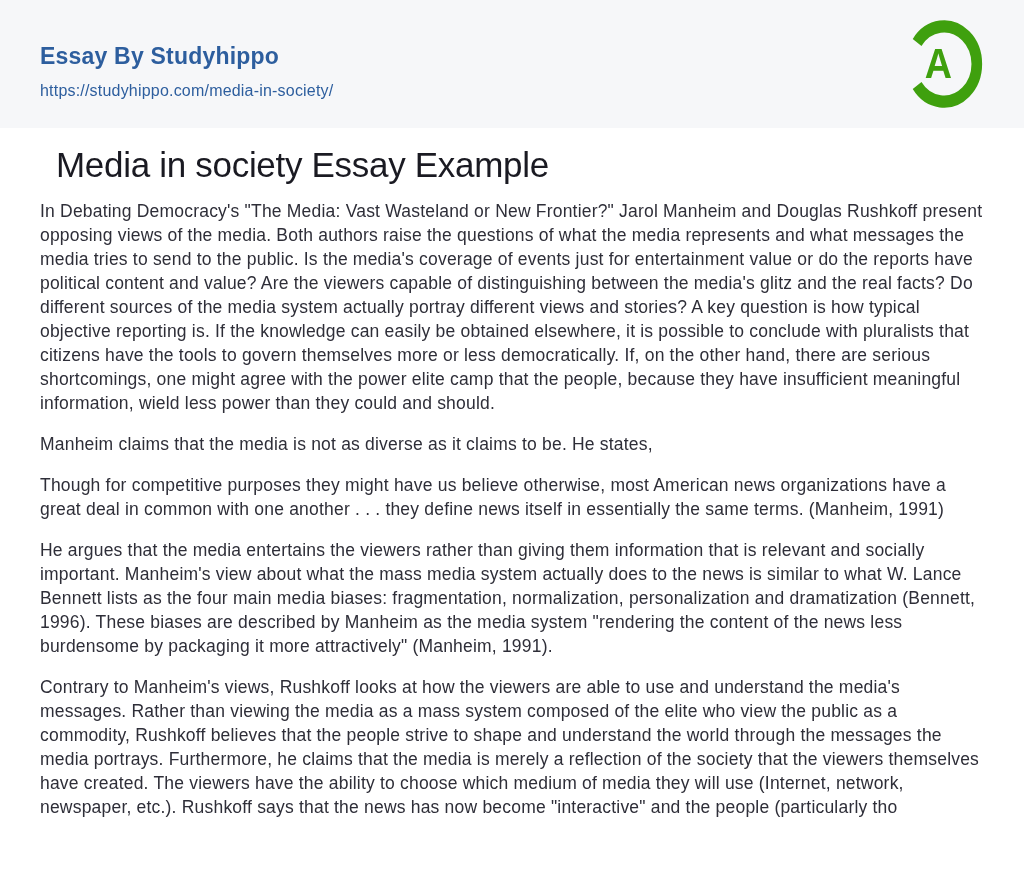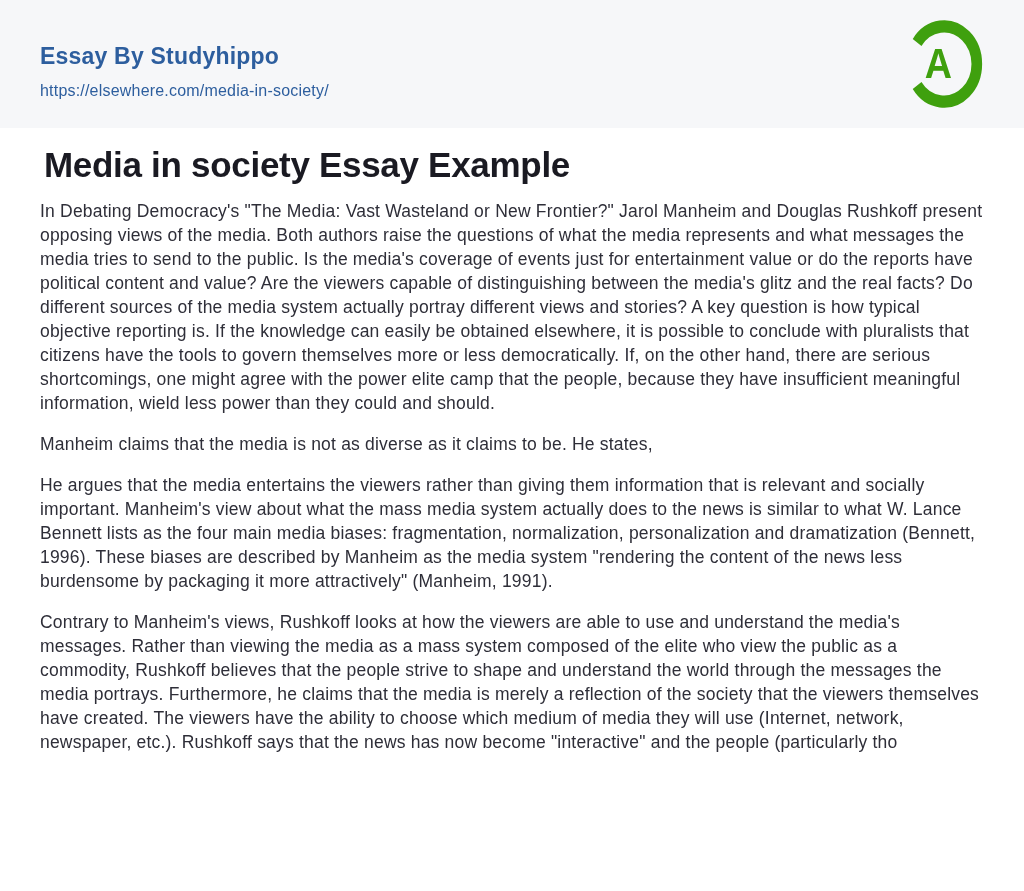--- a/index.html
+++ b/index.html
@@ -52,53 +52,54 @@
     top: 17px;
     right: 39px;
     width: 82px;
     height: 94px;
   }
   .logo svg { width: 100%; height: 100%; display: block; }
   .main-content {
     padding: 0 39px 0 40px;
   }
   .article-title {
-    margin: 16px 0 0 4px;
+    margin: 16px 0 0 16px;
     font-size: 35px;
     line-height: 42px;
-    font-weight: 700;
+    font-weight: 400;
     letter-spacing: -0.3px;
     color: var(--title_text);
   }
   .essay-body {
     margin-top: 13px;
   }
   .essay-body p {
     margin: 0 0 17px 0;
     font-size: 17.5px;
     line-height: 24px;
     letter-spacing: 0.2px;
     color: var(--body_text);
   }
 </style>
 </head>
 <body>
 
 <header class="page-header">
   <span class="site-label">Essay By Studyhippo</span>
-  <a class="essay-url">https://elsewhere.com/media-in-society/</a>
+  <a class="essay-url">https://studyhippo.com/media-in-society/</a>
   <div class="logo">
     <svg viewBox="0 0 100 100" preserveAspectRatio="none">
       <path d="M 17.2 27.1 A 40 40 0 1 1 17.2 72.9" fill="none" stroke="var(--logo_green)" stroke-width="13" stroke-linecap="butt"></path>
       <text x="43" y="65" font-size="46" font-weight="700" font-family="Liberation Sans, sans-serif" fill="var(--logo_green)" text-anchor="middle">A</text>
     </svg>
   </div>
 </header>
 
 <main class="main-content">
   <h1 class="article-title">Media in society Essay Example</h1>
   <div class="essay-body">
       <p>In Debating Democracy's "The Media: Vast Wasteland or New Frontier?" Jarol Manheim and Douglas Rushkoff present opposing views of the media. Both authors raise the questions of what the media represents and what messages the media tries to send to the public. Is the media's coverage of events just for entertainment value or do the reports have political content and value? Are the viewers capable of distinguishing between the media's glitz and the real facts? Do different sources of the media system actually portray different views and stories? A key question is how typical objective reporting is. If the knowledge can easily be obtained elsewhere, it is possible to conclude with pluralists that citizens have the tools to govern themselves more or less democratically. If, on the other hand, there are serious shortcomings, one might agree with the power elite camp that the people, because they have insufficient meaningful information, wield less power than they could and should.</p>
       <p>Manheim claims that the media is not as diverse as it claims to be. He states,</p>
+      <p>Though for competitive purposes they might have us believe otherwise, most American news organizations have a great deal in common with one another . . . they define news itself in essentially the same terms. (Manheim, 1991)</p>
       <p>He argues that the media entertains the viewers rather than giving them information that is relevant and socially important. Manheim's view about what the mass media system actually does to the news is similar to what W. Lance Bennett lists as the four main media biases: fragmentation, normalization, personalization and dramatization (Bennett, 1996). These biases are described by Manheim as the media system "rendering the content of the news less burdensome by packaging it more attractively" (Manheim, 1991).</p>
       <p>Contrary to Manheim's views, Rushkoff looks at how the viewers are able to use and understand the media's messages. Rather than viewing the media as a mass system composed of the elite who view the public as a commodity, Rushkoff believes that the people strive to shape and understand the world through the messages the media portrays. Furthermore, he claims that the media is merely a reflection of the society that the viewers themselves have created. The viewers have the ability to choose which medium of media they will use (Internet, network, newspaper, etc.). Rushkoff says that the news has now become "interactive" and the people (particularly tho</p>
     </div>
 </main>
 
 </body></html>

